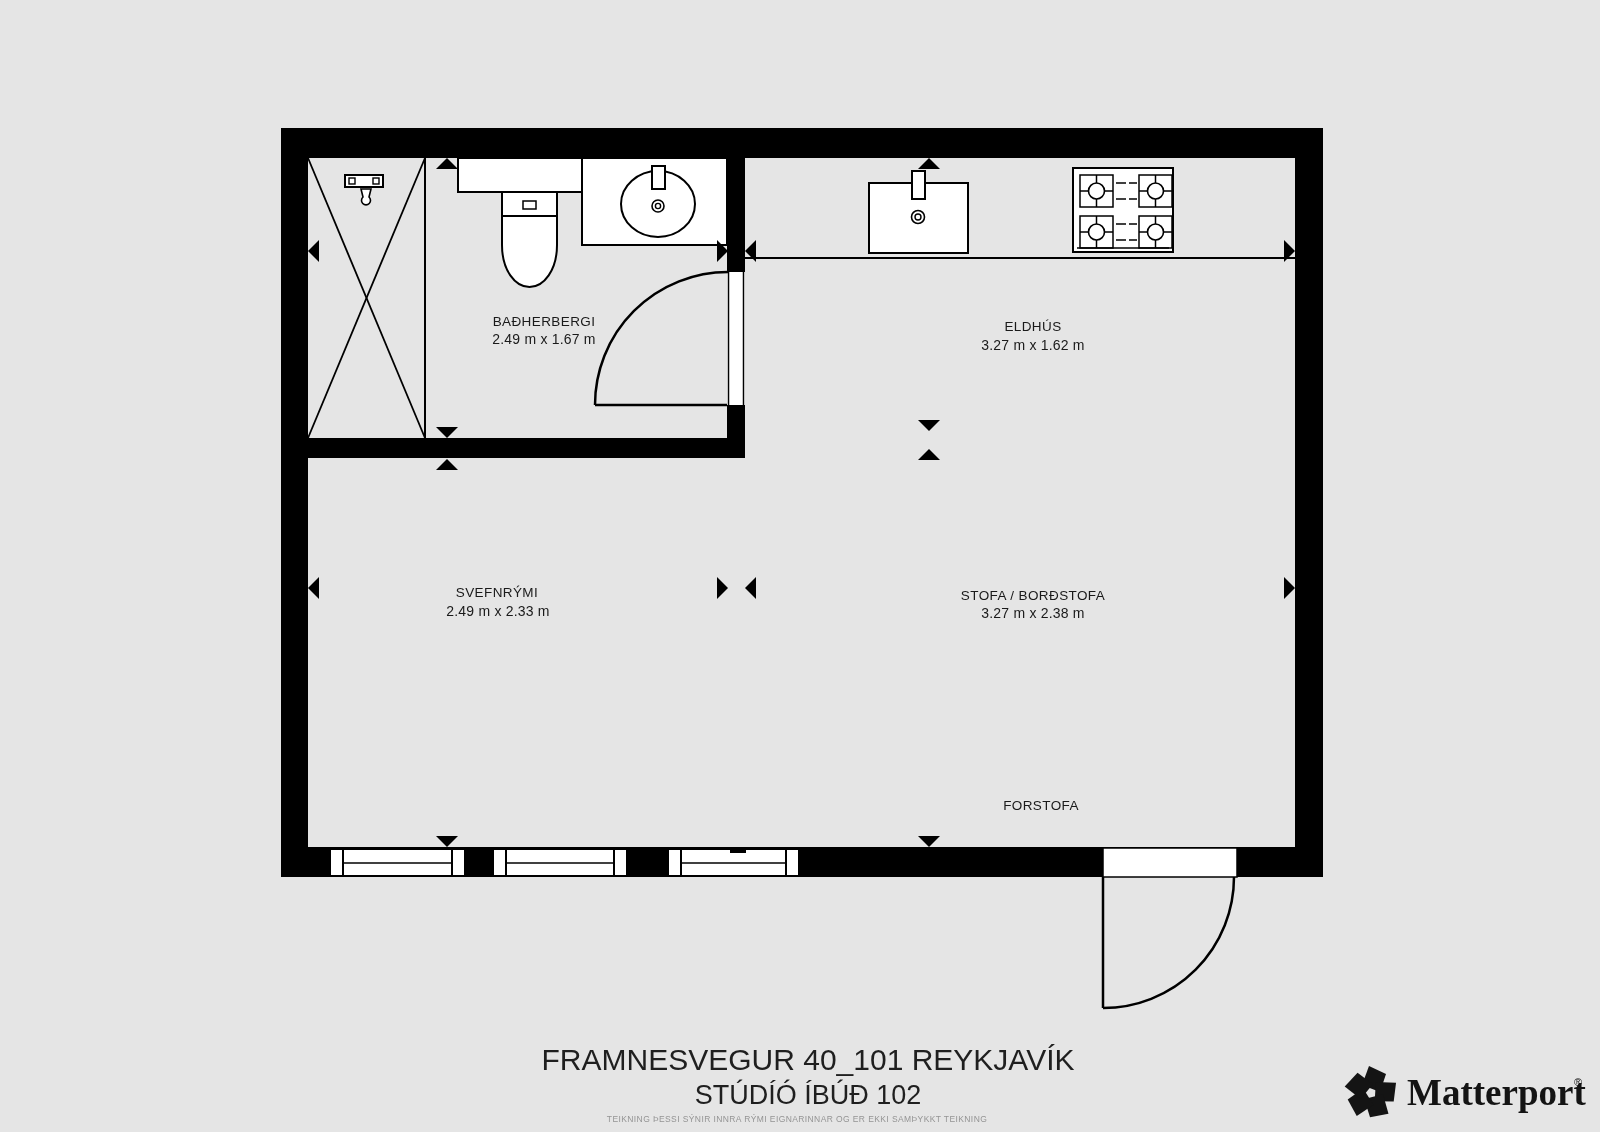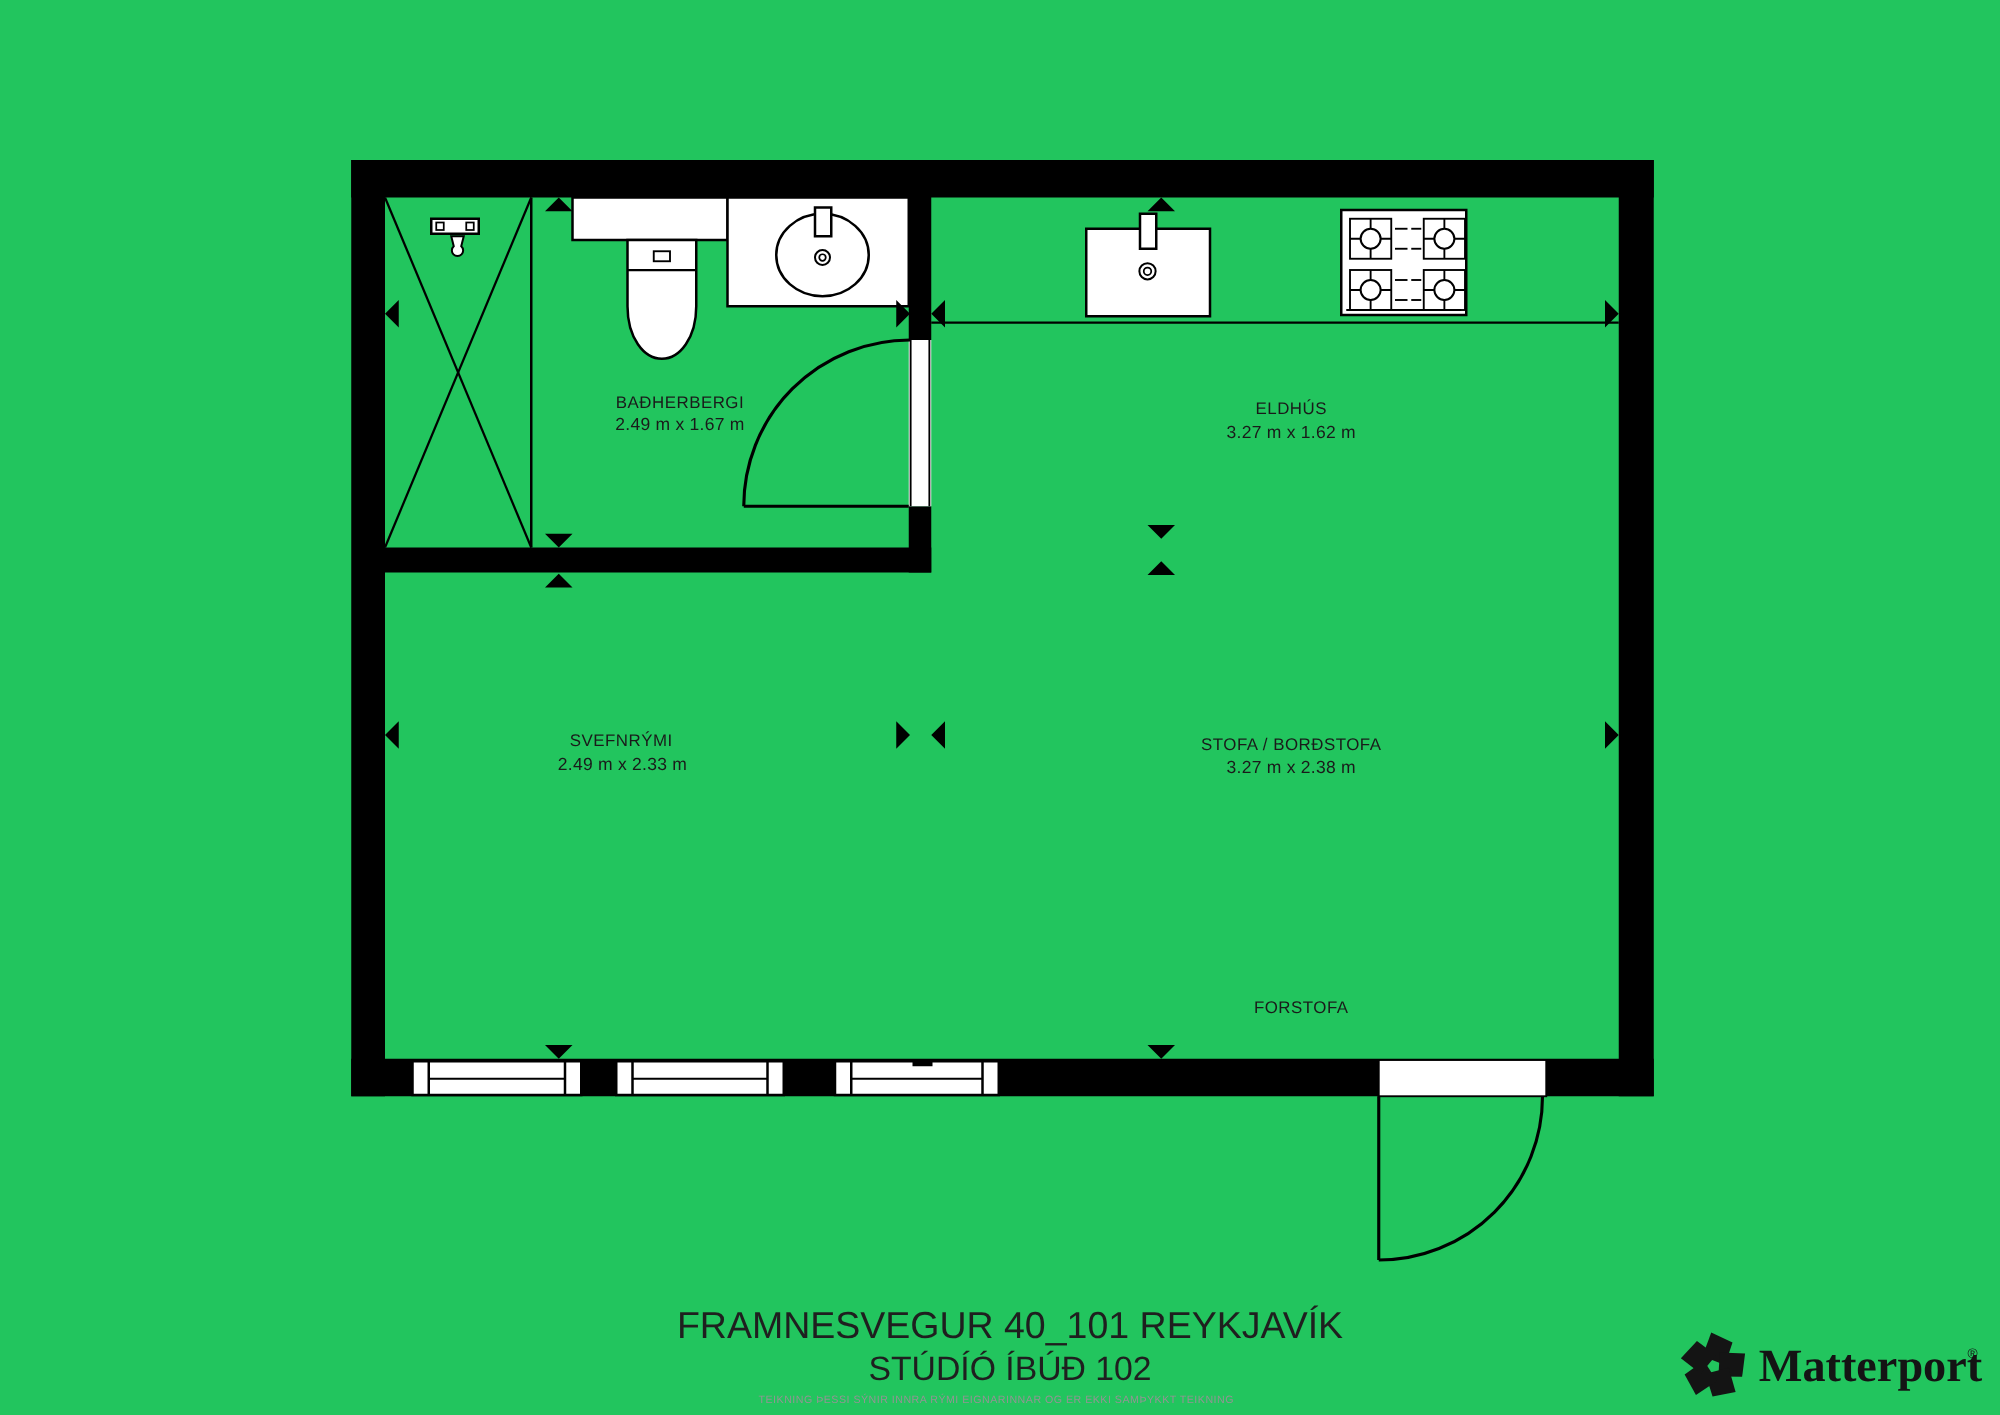--- a/index.html
+++ b/index.html
@@ -1,16 +1,16 @@
 <!DOCTYPE html>
 <html><head>
 <meta charset="utf-8">
 <style>
   html,body{margin:0;padding:0;background:#fff;}
-  .page{position:relative;width:1600px;height:1132px;background:#22c55e;overflow:hidden;}
+  .page{position:relative;width:1600px;height:1132px;background:#e5e5e5;overflow:hidden;}
   svg{display:block;}
   .room-name{font-family:"Liberation Sans",sans-serif;font-size:13.5px;letter-spacing:.4px;fill:#1a1a1a;}
   .room-dims{font-family:"Liberation Sans",sans-serif;font-size:14px;letter-spacing:.2px;fill:#1a1a1a;}
   .title-line1{font-family:"Liberation Sans",sans-serif;font-size:30px;fill:#1f1f1f;}
   .title-line2{font-family:"Liberation Sans",sans-serif;font-size:27px;fill:#1f1f1f;}
   .disclaimer{font-family:"Liberation Sans",sans-serif;font-size:8.5px;letter-spacing:.4px;fill:#949494;}
   .wordmark{font-family:"Liberation Serif","DejaVu Serif",serif;font-size:37px;font-weight:600;fill:#141414;}
   .reg{font-family:"Liberation Sans",sans-serif;font-size:11px;fill:#141414;}
   .wall{fill:#000;}
   .ln{stroke:#000;fill:none;}

